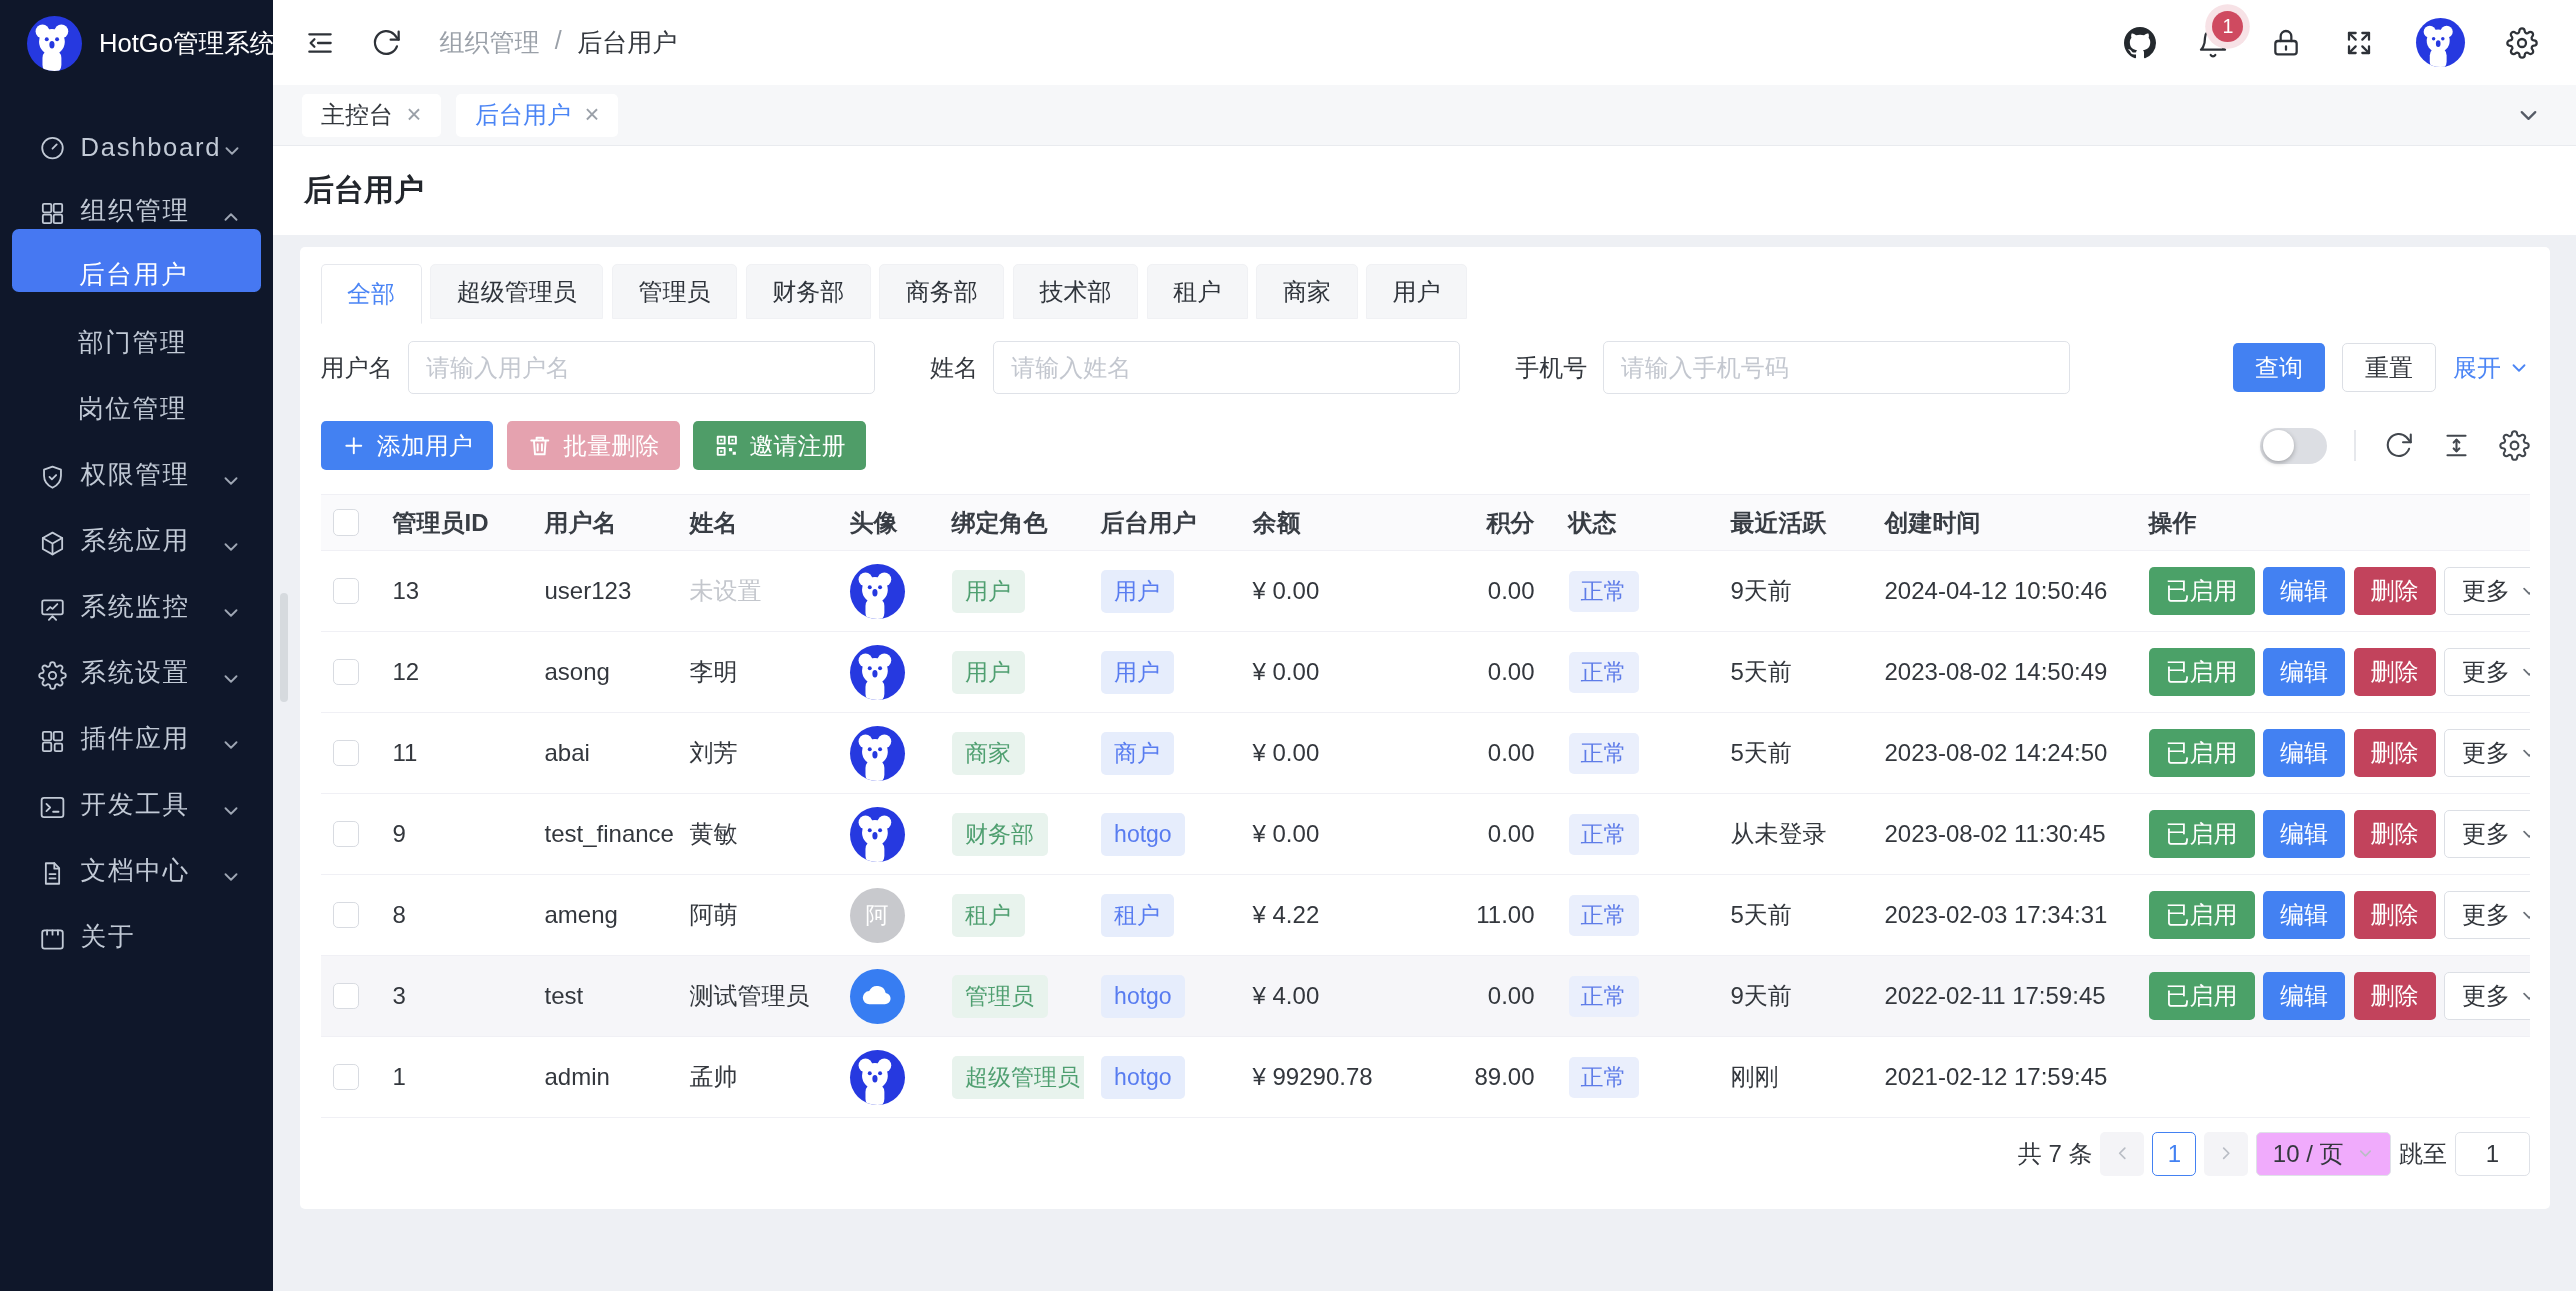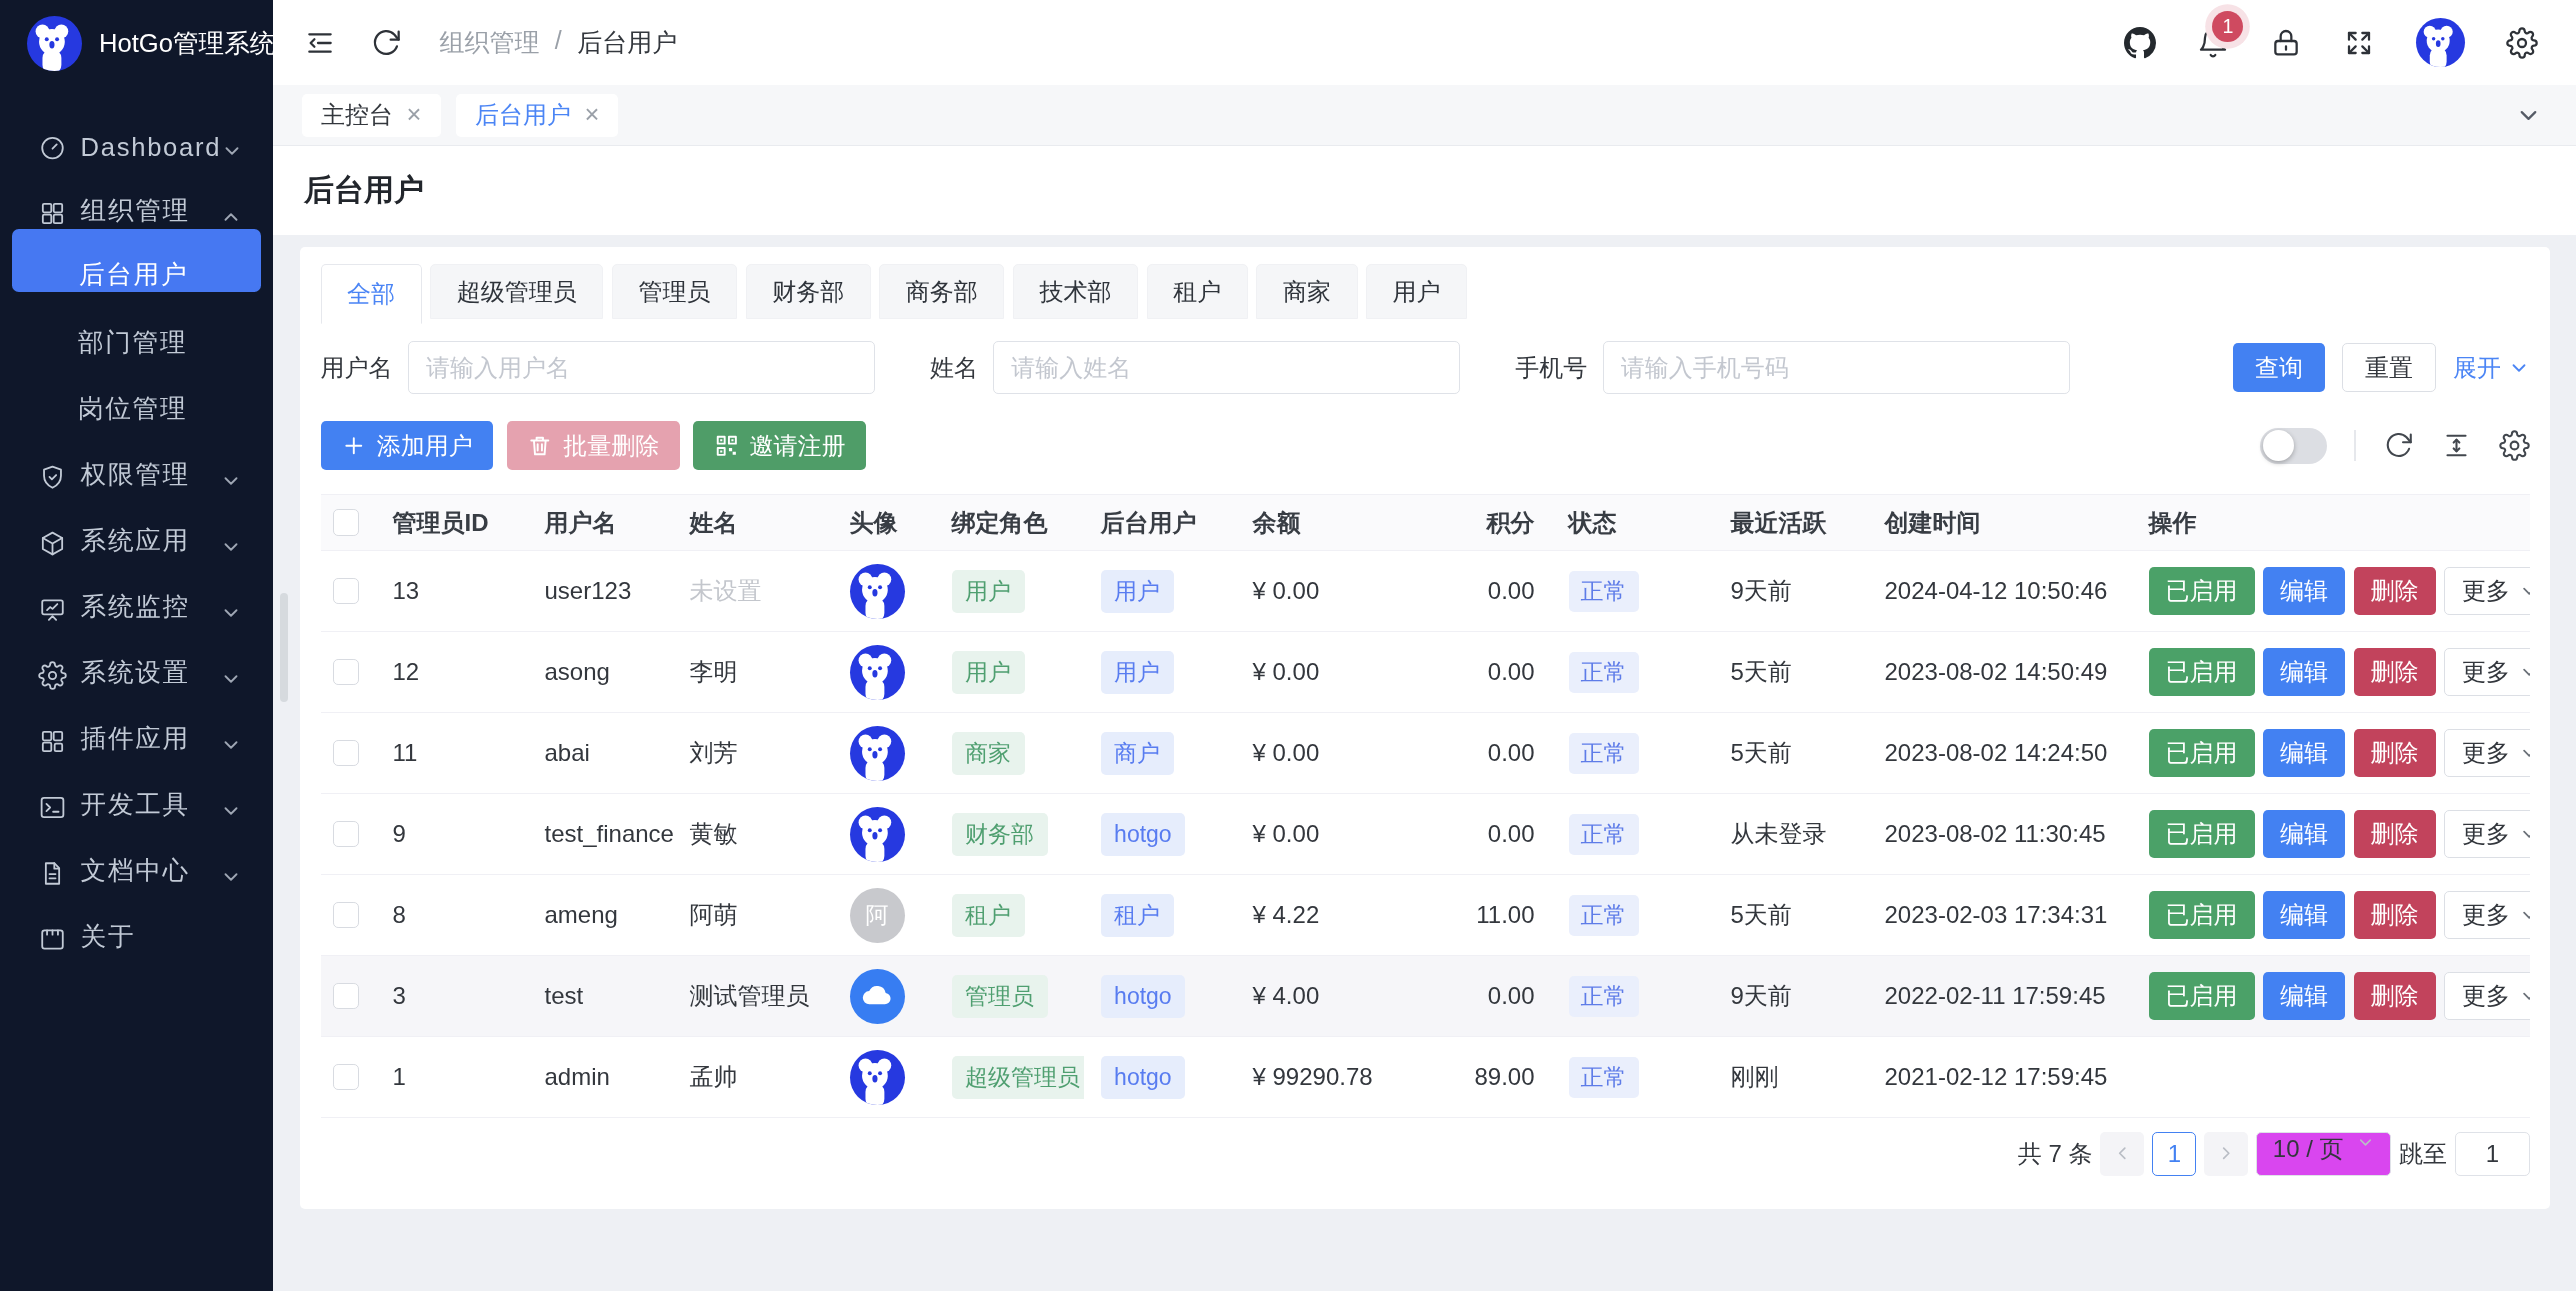--- a/index.html
+++ b/index.html
@@ -120,21 +120,21 @@
   .btn-blue{background:#4381f2}
   .btn-red{background:#c2435c}
   .btn-plain{background:#fff;border:0.9px solid #dcdfe5;color:#33373d;gap:8.5px}
   .chev-sm{width:20.5px;height:20.5px;fill:none;stroke:#6a7078;stroke-width:2;stroke-linecap:round;stroke-linejoin:round}
 
   
   .pagination{display:flex;align-items:center;justify-content:flex-end;gap:8px;margin-top:13.6px;padding-bottom:33px}
   .pg-btn{width:44px;height:44px;border-radius:5.1px;background:#f4f4f7;border:none;display:flex;align-items:center;justify-content:center;cursor:pointer}
   .pg-btn svg{width:20.5px;height:20.5px;stroke:#b9bdc5;fill:none;stroke-width:2;stroke-linecap:round;stroke-linejoin:round}
   .pg-page{width:44px;height:44px;border-radius:5.1px;background:#fff;border:0.9px solid #4381f2;color:#4381f2;font-size:24px;display:flex;align-items:center;justify-content:center;cursor:pointer}
-  .pg-select{height:44px;border:0.9px solid #dfe2e8;border-radius:5.1px;background:#d946ef;display:flex;align-items:flex-start;gap:12px;padding:0 15.4px;cursor:pointer}
+  .pg-select{height:44px;border:0.9px solid #dfe2e8;border-radius:5.1px;background:#f0abfc;display:flex;align-items:center;gap:12px;padding:0 15.4px;cursor:pointer}
   .pg-select svg{width:19px;height:19px;stroke:#b9bdc5;fill:none;stroke-width:2;stroke-linecap:round;stroke-linejoin:round}
   .pg-jump{width:75px;height:44px;border:0.9px solid #dfe2e8;border-radius:5.1px;text-align:center;font-size:24px;font-family:inherit;color:#33373d;outline:none;background:#fff}
 </style>
 </head>
 <body>
 
 <div class="app">
 
   <aside class="sidebar">
     <div class="logo">

